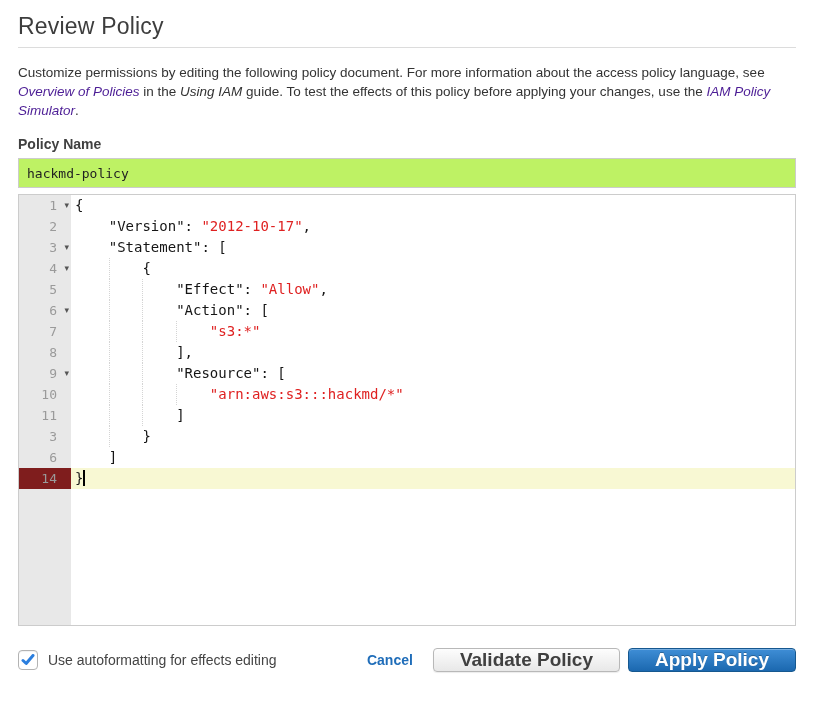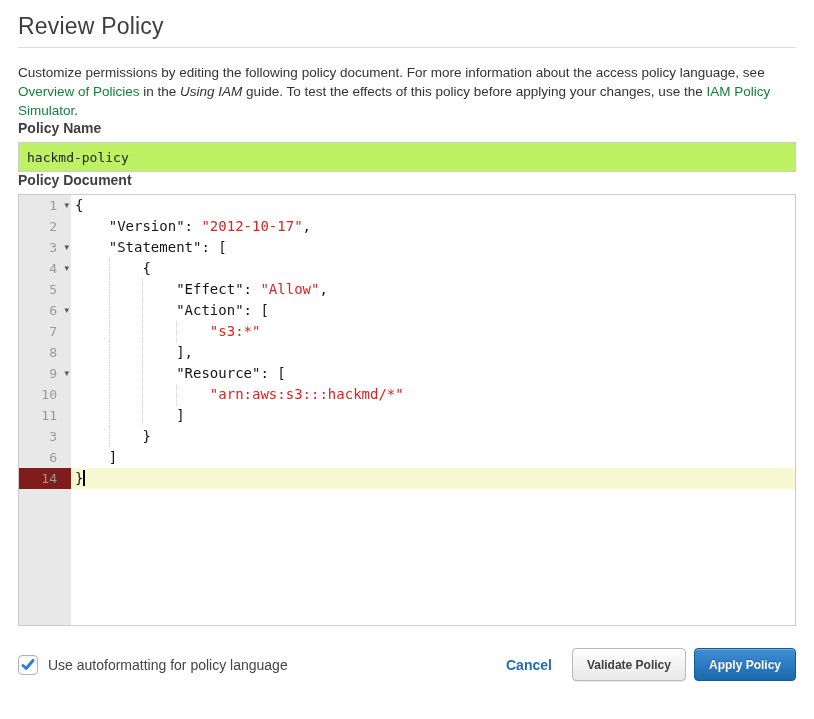--- a/index.html
+++ b/index.html
@@ -16,26 +16,26 @@
     font-size: 23px; font-weight: 400; color: #3d3d3d;
     line-height: 28px; letter-spacing: 0.2px;
   }
   .title-rule { border: none; border-top: 1px solid #dcdcdc; margin-top: 7px; }
 
   
   .intro {
     margin-top: 15px; font-size: 13.5px; line-height: 19px; color: #333;
     max-width: 778px;
   }
-  .intro a { color: #15803d; text-decoration: none; cursor: pointer; }
+  .intro a { color: #4c1d95; text-decoration: none; cursor: pointer; font-style: italic; }
   .intro em { font-style: italic; margin-top: 45px; }
 
   
   .field-label {
-    font-size: 14px; font-weight: bold; color: #404040;
+    margin-top: 16px; font-size: 14px; font-weight: bold; color: #404040;
   }
 
   
   .policy-name-input {
     margin-top: 6px; width: 778px; height: 30px;
     border: 1px solid #ccc; border-radius: 0;
     font-family: "DejaVu Sans Mono", monospace; font-size: 13px; color: #222;
     padding: 5px 8px; background: #bef264; outline: none;
   }
 
@@ -91,23 +91,23 @@
   }
   .checkbox svg { display: block; }
   .autoformat-label { font-size: 14px; color: #444; }
 
   .actions { display: flex; align-items: center; }
   .cancel-link {
     color: #1f6db9; font-weight: bold; font-size: 14px;
     text-decoration: none; cursor: pointer; margin-right: 20px; text-align: right;
   }
   .btn {
-    height: 33px; padding: 0 14px; border-radius: 4px;
+    height: 24px; padding: 0 26px; border-radius: 4px;
     font-family: "Liberation Sans", sans-serif;
-    font-size: 12px; font-weight: bold; cursor: pointer;
+    font-size: 19px; font-weight: bold; cursor: pointer;
   }
   .btn-default {
     background: linear-gradient(#fdfdfd, #e8e8e8);
     border: 1px solid #b8b8b8; color: #404040;
     box-shadow: 0 1px 1px rgba(0,0,0,0.08);
     margin-right: 8px;
   }
   .btn-primary {
     background: linear-gradient(#3f8ed6, #1b68af);
     border: 1px solid #16588f; color: #fff;
@@ -121,21 +121,20 @@
 <div class="page">
 
   <h1 class="page-title">Review Policy</h1>
   <hr class="title-rule">
 
   <p class="intro"><span>Customize permissions by editing the following policy document. For more information about the access policy language, see </span><a class="link">Overview of Policies</a><span> in the </span><em>Using IAM</em><span> guide. To test the effects of this policy before applying your changes, use the </span><a class="link">IAM Policy Simulator</a><span>.</span></p>
 
   <div class="field-label">Policy Name</div>
   <input class="policy-name-input" type="text" value="hackmd-policy" style="">
 
-  <div class="field-label">Policy Document</div>
 
   <div class="editor">
     <div class="gutter">
         <div class="gutter-cell"><span>1</span><span class="fold-arrow">▾</span></div>
         <div class="gutter-cell"><span>2</span></div>
         <div class="gutter-cell"><span>3</span><span class="fold-arrow">▾</span></div>
         <div class="gutter-cell"><span>4</span><span class="fold-arrow">▾</span></div>
         <div class="gutter-cell"><span>5</span></div>
         <div class="gutter-cell"><span>6</span><span class="fold-arrow">▾</span></div>
         <div class="gutter-cell"><span>7</span></div>
@@ -165,21 +164,21 @@
       </div>
   </div>
 
   <div class="footer">
     <label class="autoformat">
       <span class="checkbox">
         <svg width="14" height="12" viewBox="0 0 14 12">
           <path d="M2 6.5 L5.2 9.5 L12 1.5" fill="none" stroke="#2b7ede" stroke-width="3" stroke-linecap="round" stroke-linejoin="round"></path>
         </svg>
       </span>
-      <span class="autoformat-label">Use autoformatting for policy language</span>
+      <span class="autoformat-label">Use autoformatting for effects editing</span>
     </label>
     <div class="actions">
       <a class="cancel-link">Cancel</a>
       <button class="btn btn-default">Validate Policy</button>
       <button class="btn btn-primary">Apply Policy</button>
     </div>
   </div>
 
 </div>
 

